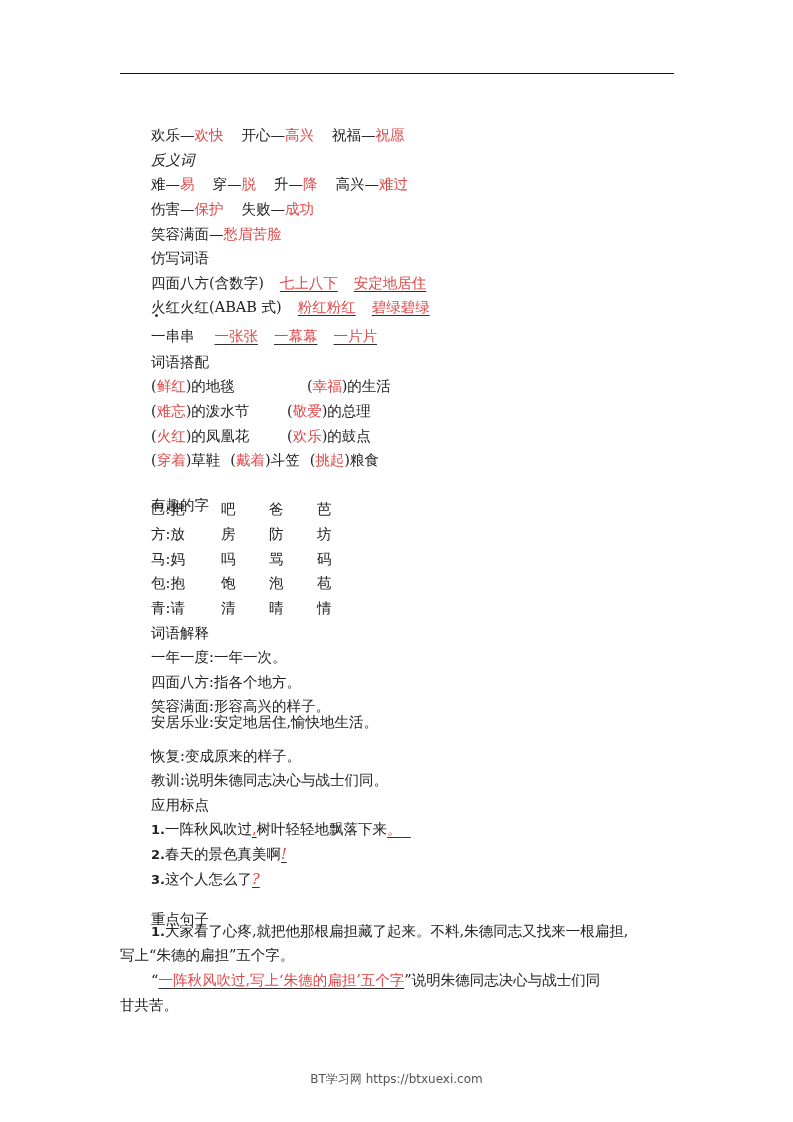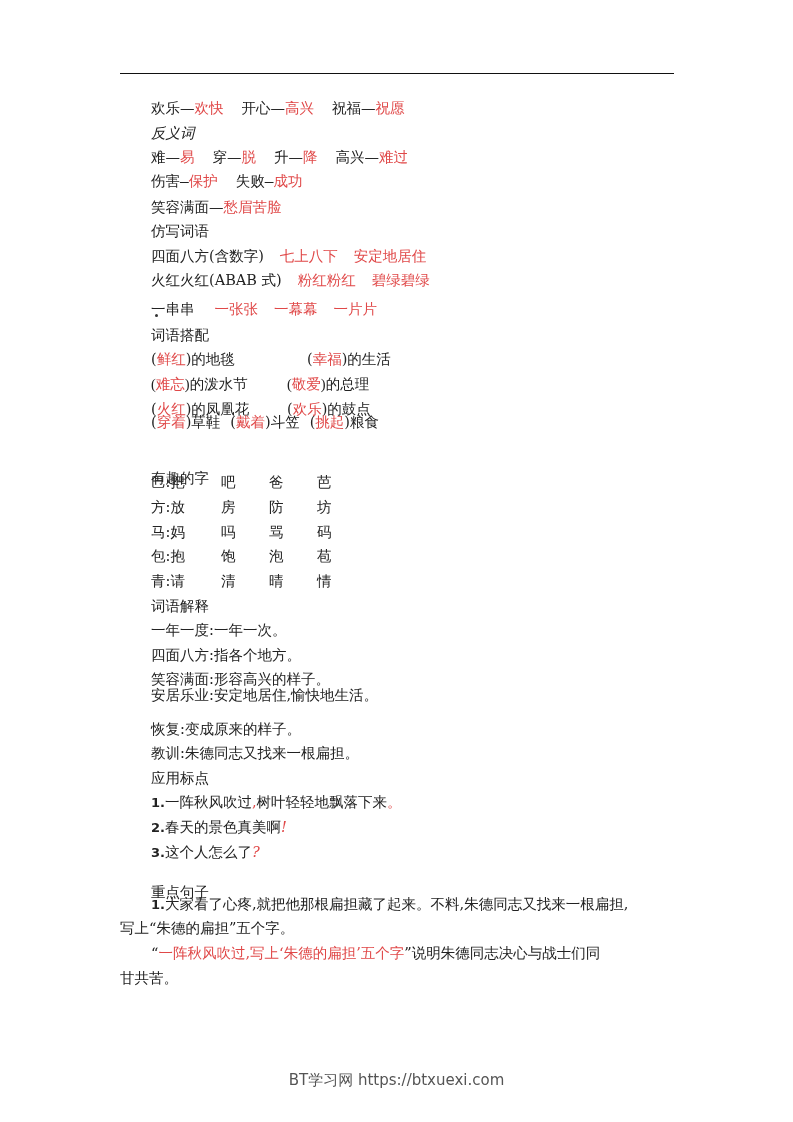--- a/index.html
+++ b/index.html
@@ -3,45 +3,45 @@
 <meta charset="utf-8">
 <style>
   html, body { margin: 0; padding: 0; background: #ffffff; }
   body {
     width: 793px; height: 1122px; position: relative; overflow: hidden;
     font-family: "DejaVu Serif", "Liberation Serif", serif;
     color: #222;
     font-size: 14.5px;
   }
   .rule { position: absolute; left: 120px; top: 73px; width: 554px; height: 0; border-top: 1.3px solid #111; }
-  .line { position: absolute; left: 151px; white-space: nowrap; line-height: 20px; }
+  .line { position: absolute; left: 151px; white-space: nowrap; line-height: 20px; margin-top: 27px; }
   .red { color: #e04848; }
-  .u { text-decoration-color: #333; text-underline-offset: 3px; }
+  .u { text-decoration: underline; text-decoration-color: #333; text-underline-offset: 3px; }
   .gap { display: inline-block; }
   .num { font-family: "DejaVu Sans", "Liberation Sans", sans-serif; font-weight: bold; font-size: 13px; }
   .dot { position: absolute; left: 155px; top: 314px; width: 3px; height: 3px; background: #333; border-radius: 50%; }
   .col { display: inline-block; }
-  .footer { position: absolute; left: 0; width: 793px; top: 1071px; text-align: center; font-family: "DejaVu Sans", "Liberation Sans", sans-serif; font-size: 15px; color: #555; }
+  .footer { position: absolute; left: 0; width: 793px; top: 1071px; text-align: center; font-family: "DejaVu Sans", "Liberation Sans", sans-serif; font-size: 12px; color: #555; }
 </style>
 </head>
 <body>
 
 <div class="rule"></div>
 
 <div class="line" style="top:98px;">
   <span>欢乐</span><span>—</span><span class="red">欢快</span><span class="gap" style="width:18px"></span><span>开心</span><span>—</span><span class="red">高兴</span><span class="gap" style="width:18px"></span><span>祝福</span><span>—</span><span class="red">祝愿</span>
 </div>
 
 <div class="line" style="top:123px;font-style:italic;">反义词</div>
 
 <div class="line" style="top:147px;">
   <span>难</span><span>—</span><span class="red">易</span><span class="gap" style="width:18px"></span><span>穿</span><span>—</span><span class="red">脱</span><span class="gap" style="width:18px"></span><span>升</span><span>—</span><span class="red">降</span><span class="gap" style="width:18px"></span><span>高兴</span><span>—</span><span class="red">难过</span>
 </div>
 
-<div class="line" style="top:172px;font-family:Liberation Mono, monospace;">
+<div class="line" style="top:172px;">
   <span>伤害</span><span>—</span><span class="red">保护</span><span class="gap" style="width:18px"></span><span>失败</span><span>—</span><span class="red">成功</span>
 </div>
 
 <div class="line" style="top:197px;">
   <span>笑容满面</span><span>—</span><span class="red">愁眉苦脸</span>
 </div>
 
 <div class="line" style="top:221px;">仿写词语</div>
 
 <div class="line" style="top:246px;">
@@ -56,29 +56,29 @@
   <span>一串串</span><span class="gap" style="width:20px"></span><span class="red u">一张张</span><span class="gap" style="width:16px"></span><span class="red u">一幕幕</span><span class="gap" style="width:16px"></span><span class="red u">一片片</span>
 </div>
 <div class="dot"></div>
 
 <div class="line" style="top:325px;">词语搭配</div>
 
 <div class="line" style="top:349px;">
   <span class="col" style="width:156px">(<span class="red">鲜红</span>)<span>的地毯</span></span><span>(<span class="red">幸福</span>)<span>的生活</span></span>
 </div>
 
-<div class="line" style="top:374px;font-family:Liberation Serif, serif;">
+<div class="line" style="top:374px;">
   <span class="col" style="width:136px">(<span class="red">难忘</span>)<span>的泼水节</span></span><span>(<span class="red">敬爱</span>)<span>的总理</span></span>
 </div>
 
 <div class="line" style="top:399px;">
   <span class="col" style="width:136px">(<span class="red">火红</span>)<span>的凤凰花</span></span><span>(<span class="red">欢乐</span>)<span>的鼓点</span></span>
 </div>
 
-<div class="line" style="top:412px;">
+<div class="line" style="top:423px;">
   <span>(<span class="red">穿着</span>)<span>草鞋</span></span><span class="gap" style="width:10px"></span><span>(<span class="red">戴着</span>)<span>斗笠</span></span><span class="gap" style="width:10px"></span><span>(<span class="red">挑起</span>)<span>粮食</span></span>
 </div>
 
 <div class="line" style="top:468px;">有趣的字</div>
 
 <div class="line" style="top:472px;">
   <span class="col" style="width:70px"><span>巴</span>:<span>把</span></span><span class="col" style="width:48px">吧</span><span class="col" style="width:48px">爸</span><span class="col">芭</span>
 </div>
 <div class="line" style="top:497px;">
   <span class="col" style="width:70px"><span>方</span>:<span>放</span></span><span class="col" style="width:48px">房</span><span class="col" style="width:48px">防</span><span class="col">坊</span>
@@ -93,21 +93,21 @@
   <span class="col" style="width:70px"><span>青</span>:<span>请</span></span><span class="col" style="width:48px">清</span><span class="col" style="width:48px">晴</span><span class="col">情</span>
 </div>
 
 <div class="line" style="top:596px;">词语解释</div>
 
 <div class="line" style="top:620px;"><span>一年一度</span>:<span>一年一次。</span></div>
 <div class="line" style="top:645px;text-align:right;"><span>四面八方</span>:<span>指各个地方。</span></div>
 <div class="line" style="top:669px;"><span>笑容满面</span>:<span>形容高兴的样子。</span></div>
 <div class="line" style="top:685px;"><span>安居乐业</span>:<span>安定地居住,愉快地生活。</span></div>
 <div class="line" style="top:719px;"><span>恢复</span>:<span>变成原来的样子。</span></div>
-<div class="line" style="top:743px;"><span>教训</span>:<span>朱德同志又找来一根扁担。</span></div>
+<div class="line" style="top:743px;"><span>教训</span>:<span>说明朱德同志决心与战士们同。</span></div>
 
 <div class="line" style="top:768px;">应用标点</div>
 
 <div class="line" style="top:792px;">
   <span class="num">1.</span><span>一阵秋风吹过</span><span class="red u">,</span><span>树叶轻轻地飘落下来</span><span class="red u"><span>。</span>&nbsp;&nbsp;</span>
 </div>
 <div class="line" style="top:817px;">
   <span class="num">2.</span><span>春天的景色真美啊</span><span class="red u" style="font-style:italic">!</span>
 </div>
 <div class="line" style="top:842px;">

